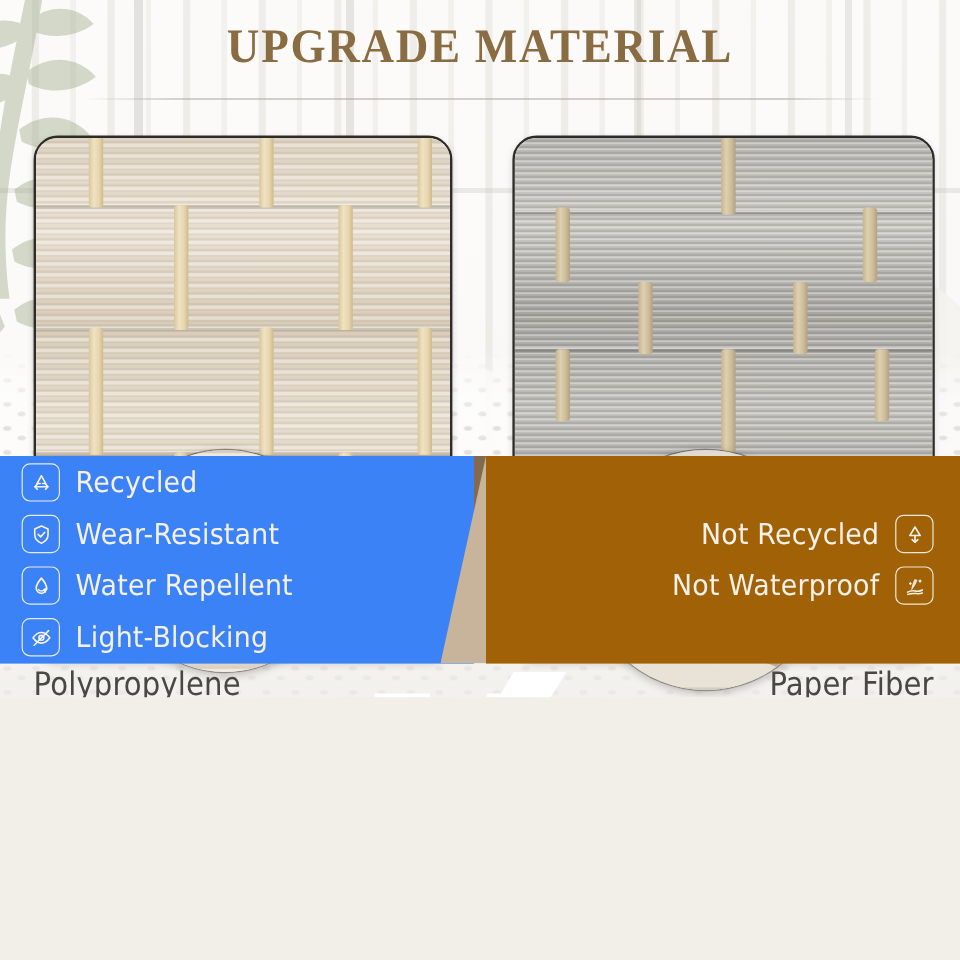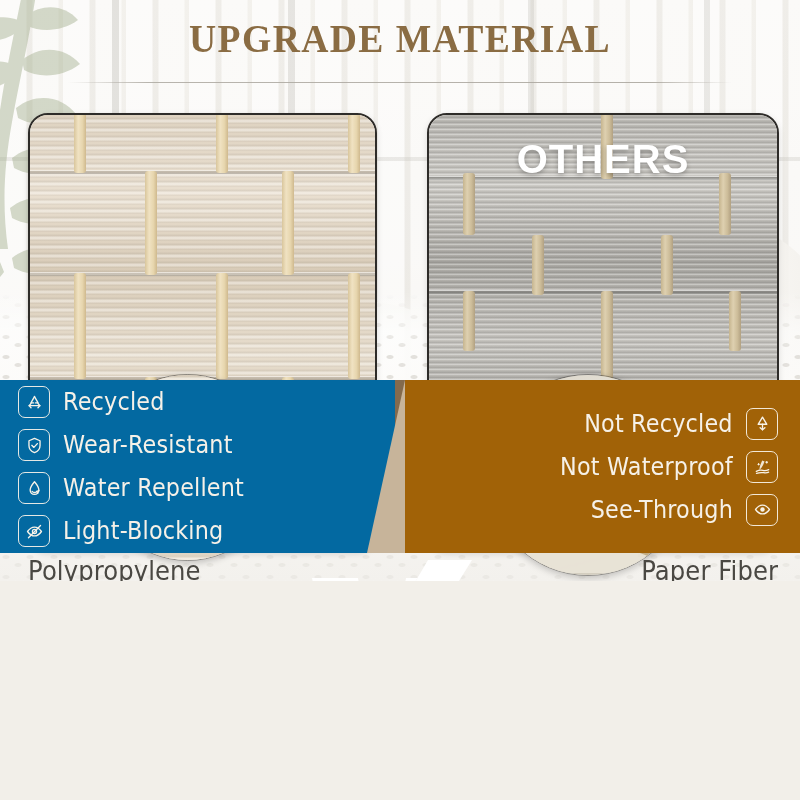--- a/index.html
+++ b/index.html
@@ -120,21 +120,21 @@
   .mag.left .zoomed:after{content:"";position:absolute;inset:0;
     background-image:repeating-linear-gradient(180deg,
       rgba(0,0,0,.05) 0px, rgba(0,0,0,.05) 2px,
       rgba(255,255,255,.38) 3px, rgba(255,255,255,.38) 6px,
       rgba(0,0,0,.035) 7px, rgba(0,0,0,.035) 10px);}
   .mag.right .zoomed{position:absolute;inset:0;
     background:linear-gradient(165deg,#d9d4c8 0%,#e7e3d8 22%,#c9c3b4 44%,#e2ded2 64%,#cfc9ba 84%,#ddd8cb 100%);}
 
   
   .bar{position:absolute;bottom:28px;height:173px;}
-  .bar.left{left:0;width:395px;background:#0369a1;}
+  .bar.left{left:0;width:395px;background:#3b82f6;}
   .bar.right{left:405px;width:395px;background:#a16207;}
   .bar.left:before{content:"";position:absolute;right:-38px;top:0;bottom:0;width:38px;
     background:#836a4d;clip-path:polygon(0 0,100% 0,0 100%);}
   .bar.right:before{content:"";position:absolute;left:-38px;top:0;bottom:0;width:38px;
     background:#c7b49a;clip-path:polygon(100% 0,100% 100%,0 100%);}
 
   .feat-list{position:absolute;inset:0;display:flex;flex-direction:column;justify-content:center;gap:2px;}
   .feat{display:flex;align-items:center;gap:13px;height:41px;color:#f6f1e8;}
   .bar.left .feat{padding-left:18px;}
   .bar.right .feat{flex-direction:row-reverse;padding-right:22px;}
@@ -229,21 +229,20 @@
       <div class="strap" style="left:232px;top:120px;height:60px;"></div>
       <div class="strap" style="left:172px;top:176px;height:118px;"></div>
       <div class="strap" style="left:34px;top:176px;height:60px;"></div>
       <div class="strap" style="left:300px;top:176px;height:60px;"></div>
       <div class="strap" style="left:103px;top:290px;height:62px;"></div>
       <div class="strap" style="left:258px;top:290px;height:62px;"></div>
       <div class="strap" style="left:172px;top:352px;height:86px;"></div>
       <div class="strap" style="left:34px;top:352px;height:86px;"></div>
       <div class="strap" style="left:300px;top:352px;height:86px;"></div>
     </div>
-    <div class="panel-label">OTHERS</div>
   </div>
 
   <div class="mag left">
     <div class="zoomed"></div>
   </div>
   <div class="mag right">
     <div class="zoomed"></div>
     <svg viewBox="0 0 200 200" style="position:absolute;inset:0;width:100%;height:100%">
       <g fill="#1b1a18" opacity=".85">
         <path d="M22 96 C52 86 92 92 118 100 C96 108 56 110 26 104 Z"></path>
@@ -338,29 +337,20 @@
             <path d="M11.6 4.4 C9.4 9 8.2 13 8 16.4 C10.4 14.4 13 10.2 14.6 5.6 Z" fill="#f8f3e9" fill-opacity=".9" stroke="none"></path>
             <path d="M4.2 18.2 C7 16.8 10 16.4 12.4 17 C14.8 17.6 17.4 17.4 19.8 16"></path>
             <path d="M4.4 20.6 C7.6 19.6 10.8 19.4 13.4 19.8 C15.8 20.2 18 20 19.8 19.2"></path>
             <path d="M16.4 6.6 L18.2 6.6 M17.3 5.7 L17.3 7.5"></path>
             <path d="M6.4 9.2 L7.8 9.2 M7.1 8.5 L7.1 9.9"></path>
           </svg>
         </span>
         <span class="feat-label">Not Waterproof</span>
       </div>
 
-      <div class="feat">
-        <span class="ico">
-          <svg viewBox="0 0 24 24" fill="none" stroke="#f8f3e9" stroke-width="1.7" stroke-linecap="round" stroke-linejoin="round">
-            <path d="M3.2 12 C5.8 8.2 8.8 6.4 12 6.4 C15.2 6.4 18.2 8.2 20.8 12 C18.2 15.8 15.2 17.6 12 17.6 C8.8 17.6 5.8 15.8 3.2 12 Z"></path>
-            <circle cx="12" cy="12" r="2.8" fill="#f8f3e9" stroke="none"></circle>
-          </svg>
-        </span>
-        <span class="feat-label">See-Through</span>
-      </div>
 
     </div>
   </div>
 
   <div class="vs">
     <svg viewBox="0 0 210 226" xmlns="http://www.w3.org/2000/svg">
       <defs>
         <clipPath id="boltcut">
           <path d="M-20 -20 H240 V246 H-20 Z M132 -6 L58 120 L96 120 L44 246 L150 104 L108 104 L176 -6 Z" clip-rule="evenodd"></path>
         </clipPath>

